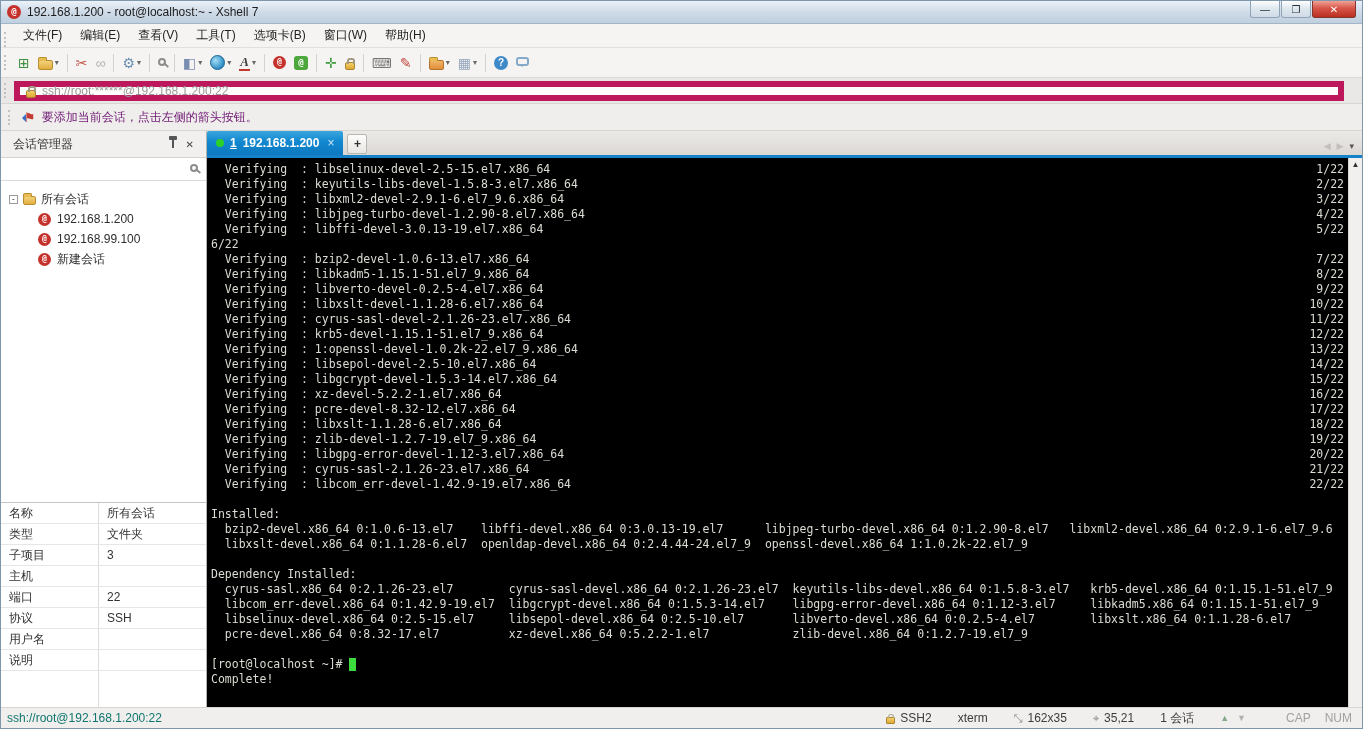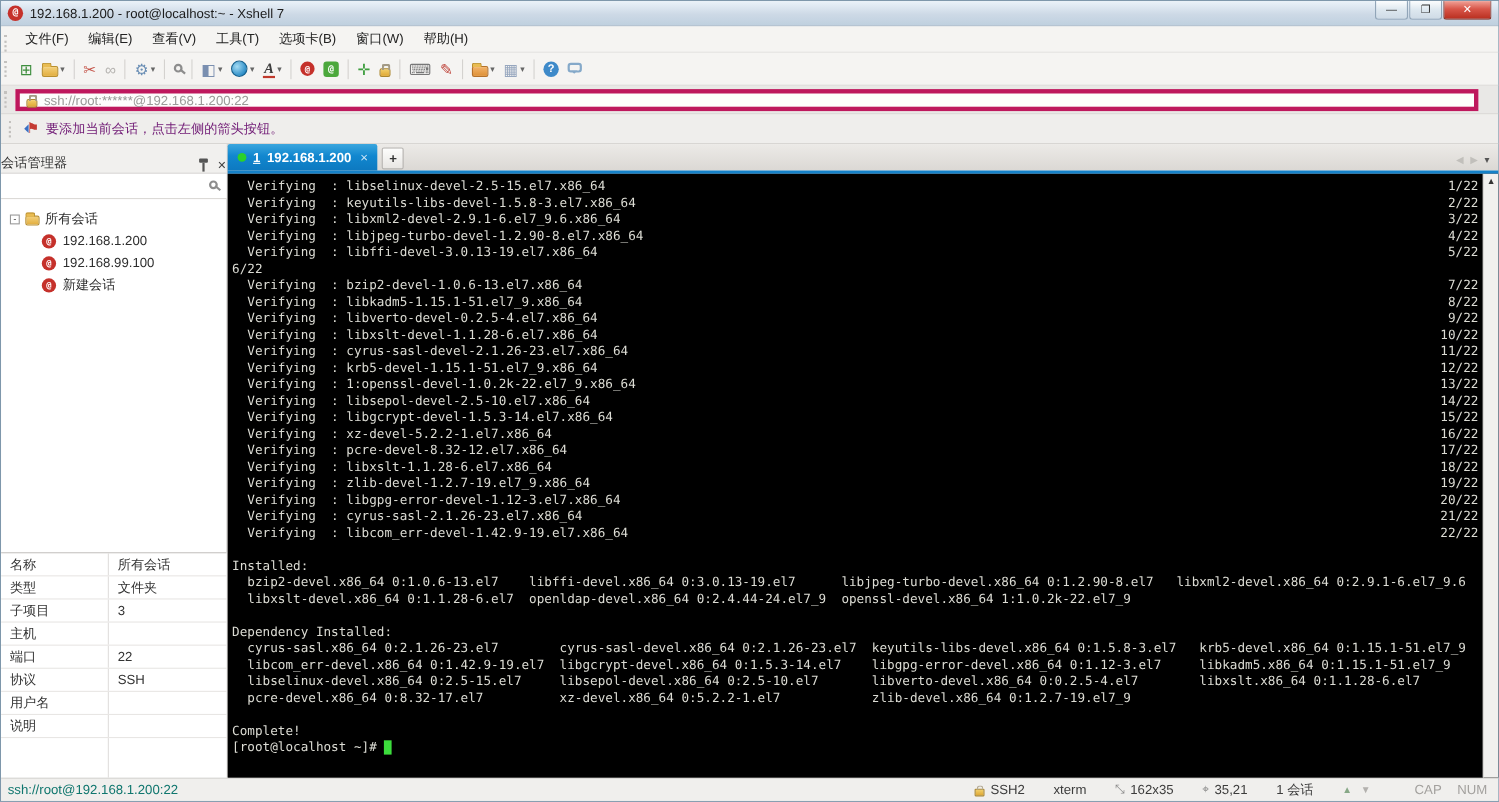--- a/index.html
+++ b/index.html
@@ -41,31 +41,31 @@
   .help{width:14px;height:14px;border-radius:50%;background:#3e8ac9;color:#fff;font:bold 10px/14px "Liberation Sans",sans-serif;text-align:center}
   .bubble{width:13px;height:9px;border:2px solid #85a9c9;border-radius:3px;position:relative;top:-1px}
   .bubble::after{content:"";position:absolute;bottom:-6px;left:1px;border:3px solid transparent;border-top-color:#85a9c9}
   .lockic{width:10px;height:8px;background:linear-gradient(#f2cf6a,#dfa834);border:1px solid #ab862c;border-radius:2px;position:relative;top:3px}
   .lockic::before{content:"";position:absolute;top:-5px;left:1px;width:4px;height:4px;border:2px solid #a39a85;border-bottom:none;border-radius:3px 3px 0 0}
   .mag{width:8px;height:8px;border:2px solid #8d8d8d;border-radius:50%;position:relative;top:-1px}
   .mag::after{content:"";position:absolute;width:6px;height:2px;background:#8d8d8d;right:-5px;bottom:-2px;transform:rotate(40deg)}
 
   
   .addressbar{height:26px;flex:none;display:flex;align-items:center;background:#e9e8e6;border-bottom:1px solid #d8d6d3}
-  .addr-input{flex:none;width:1330px;height:20px;display:flex;align-items:center;gap:6px;background:#fdfdfc;border:4px solid #be185d;padding:0 6px}
+  .addr-input{flex:none;width:1330px;height:20px;display:flex;align-items:center;gap:6px;background:#fdfdfc;border:6px solid #be185d;padding:0 6px}
   .addr-text{color:#9a9a98;font-size:12px}
   .noticebar{height:27px;flex:none;display:flex;align-items:center;gap:6px;background:#efeeec;border-bottom:1px solid #d8d6d3;padding-left:4px}
   .notice-text{color:#701a75}
   .flagic{color:#c43b33;font-size:13px;position:relative}
   .flagic::before{content:"";position:absolute;left:-6px;top:4px;border:4px solid transparent;border-right-color:#3a6fc4}
 
   
   .main{flex:1;display:flex;min-height:0}
   .sidebar{width:206px;flex:none;display:flex;flex-direction:column;background:#fff;border-right:1px solid #b5b3b0}
-  .panel-header{height:27px;flex:none;display:flex;align-items:flex-end;background:#f1f0ee;border-bottom:1px solid #d5d3d0;padding:0 0;gap:6px}
+  .panel-header{height:27px;flex:none;display:flex;align-items:center;background:#f1f0ee;border-bottom:1px solid #d5d3d0;padding:0 12px;gap:6px}
   .panel-title{color:#333}
   .panel-tools{margin-left:auto;display:flex;align-items:center;gap:9px}
   .pin{width:2px;height:8px;background:#555;position:relative;margin-right:3px}
   .pin::before{content:"";position:absolute;top:-4px;left:-3px;width:8px;height:4px;background:#555;border-radius:1px}
   .panel-x{font-size:10px;color:#444}
   .searchrow{height:23px;flex:none;display:flex;align-items:center;border-bottom:1px solid #dcdad7;padding:0 8px;background:#fff}
   .searchrow input{flex:1;border:none;outline:none;font-size:12px;background:transparent}
   .tree{flex:1;overflow:hidden;padding-top:8px}
   .tree-row{height:20px;display:flex;align-items:center;gap:5px;padding-left:8px}
   .expander{width:9px;height:9px;border:1px solid #9a9a9a;background:#fff;font:8px/7px "DejaVu Sans Mono",monospace;text-align:center;color:#333;flex:none}
@@ -356,22 +356,22 @@
             <div class="term-line"><span class="tl">Installed:</span></div>
             <div class="term-line"><span class="tl">  bzip2-devel.x86_64 0:1.0.6-13.el7    libffi-devel.x86_64 0:3.0.13-19.el7      libjpeg-turbo-devel.x86_64 0:1.2.90-8.el7   libxml2-devel.x86_64 0:2.9.1-6.el7_9.6</span></div>
             <div class="term-line"><span class="tl">  libxslt-devel.x86_64 0:1.1.28-6.el7  openldap-devel.x86_64 0:2.4.44-24.el7_9  openssl-devel.x86_64 1:1.0.2k-22.el7_9</span></div>
             <div class="term-line"><span class="tl"> </span></div>
             <div class="term-line"><span class="tl">Dependency Installed:</span></div>
             <div class="term-line"><span class="tl">  cyrus-sasl.x86_64 0:2.1.26-23.el7        cyrus-sasl-devel.x86_64 0:2.1.26-23.el7  keyutils-libs-devel.x86_64 0:1.5.8-3.el7   krb5-devel.x86_64 0:1.15.1-51.el7_9</span></div>
             <div class="term-line"><span class="tl">  libcom_err-devel.x86_64 0:1.42.9-19.el7  libgcrypt-devel.x86_64 0:1.5.3-14.el7    libgpg-error-devel.x86_64 0:1.12-3.el7     libkadm5.x86_64 0:1.15.1-51.el7_9</span></div>
             <div class="term-line"><span class="tl">  libselinux-devel.x86_64 0:2.5-15.el7     libsepol-devel.x86_64 0:2.5-10.el7       libverto-devel.x86_64 0:0.2.5-4.el7        libxslt.x86_64 0:1.1.28-6.el7</span></div>
             <div class="term-line"><span class="tl">  pcre-devel.x86_64 0:8.32-17.el7          xz-devel.x86_64 0:5.2.2-1.el7            zlib-devel.x86_64 0:1.2.7-19.el7_9</span></div>
             <div class="term-line"><span class="tl"> </span></div>
+            <div class="term-line"><span class="tl">[root@localhost ~]# </span><span class="cursor"></span></div>
             <div class="term-line"><span class="tl">Complete!</span></div>
-            <div class="term-line"><span class="tl">[root@localhost ~]# </span><span class="cursor"></span></div>
           </div>
         <div class="scrollbar">
           <span class="scroll-up">▲</span>
         </div>
       </div>
     </div>
 
   </div>
 
   <div class="statusbar">

